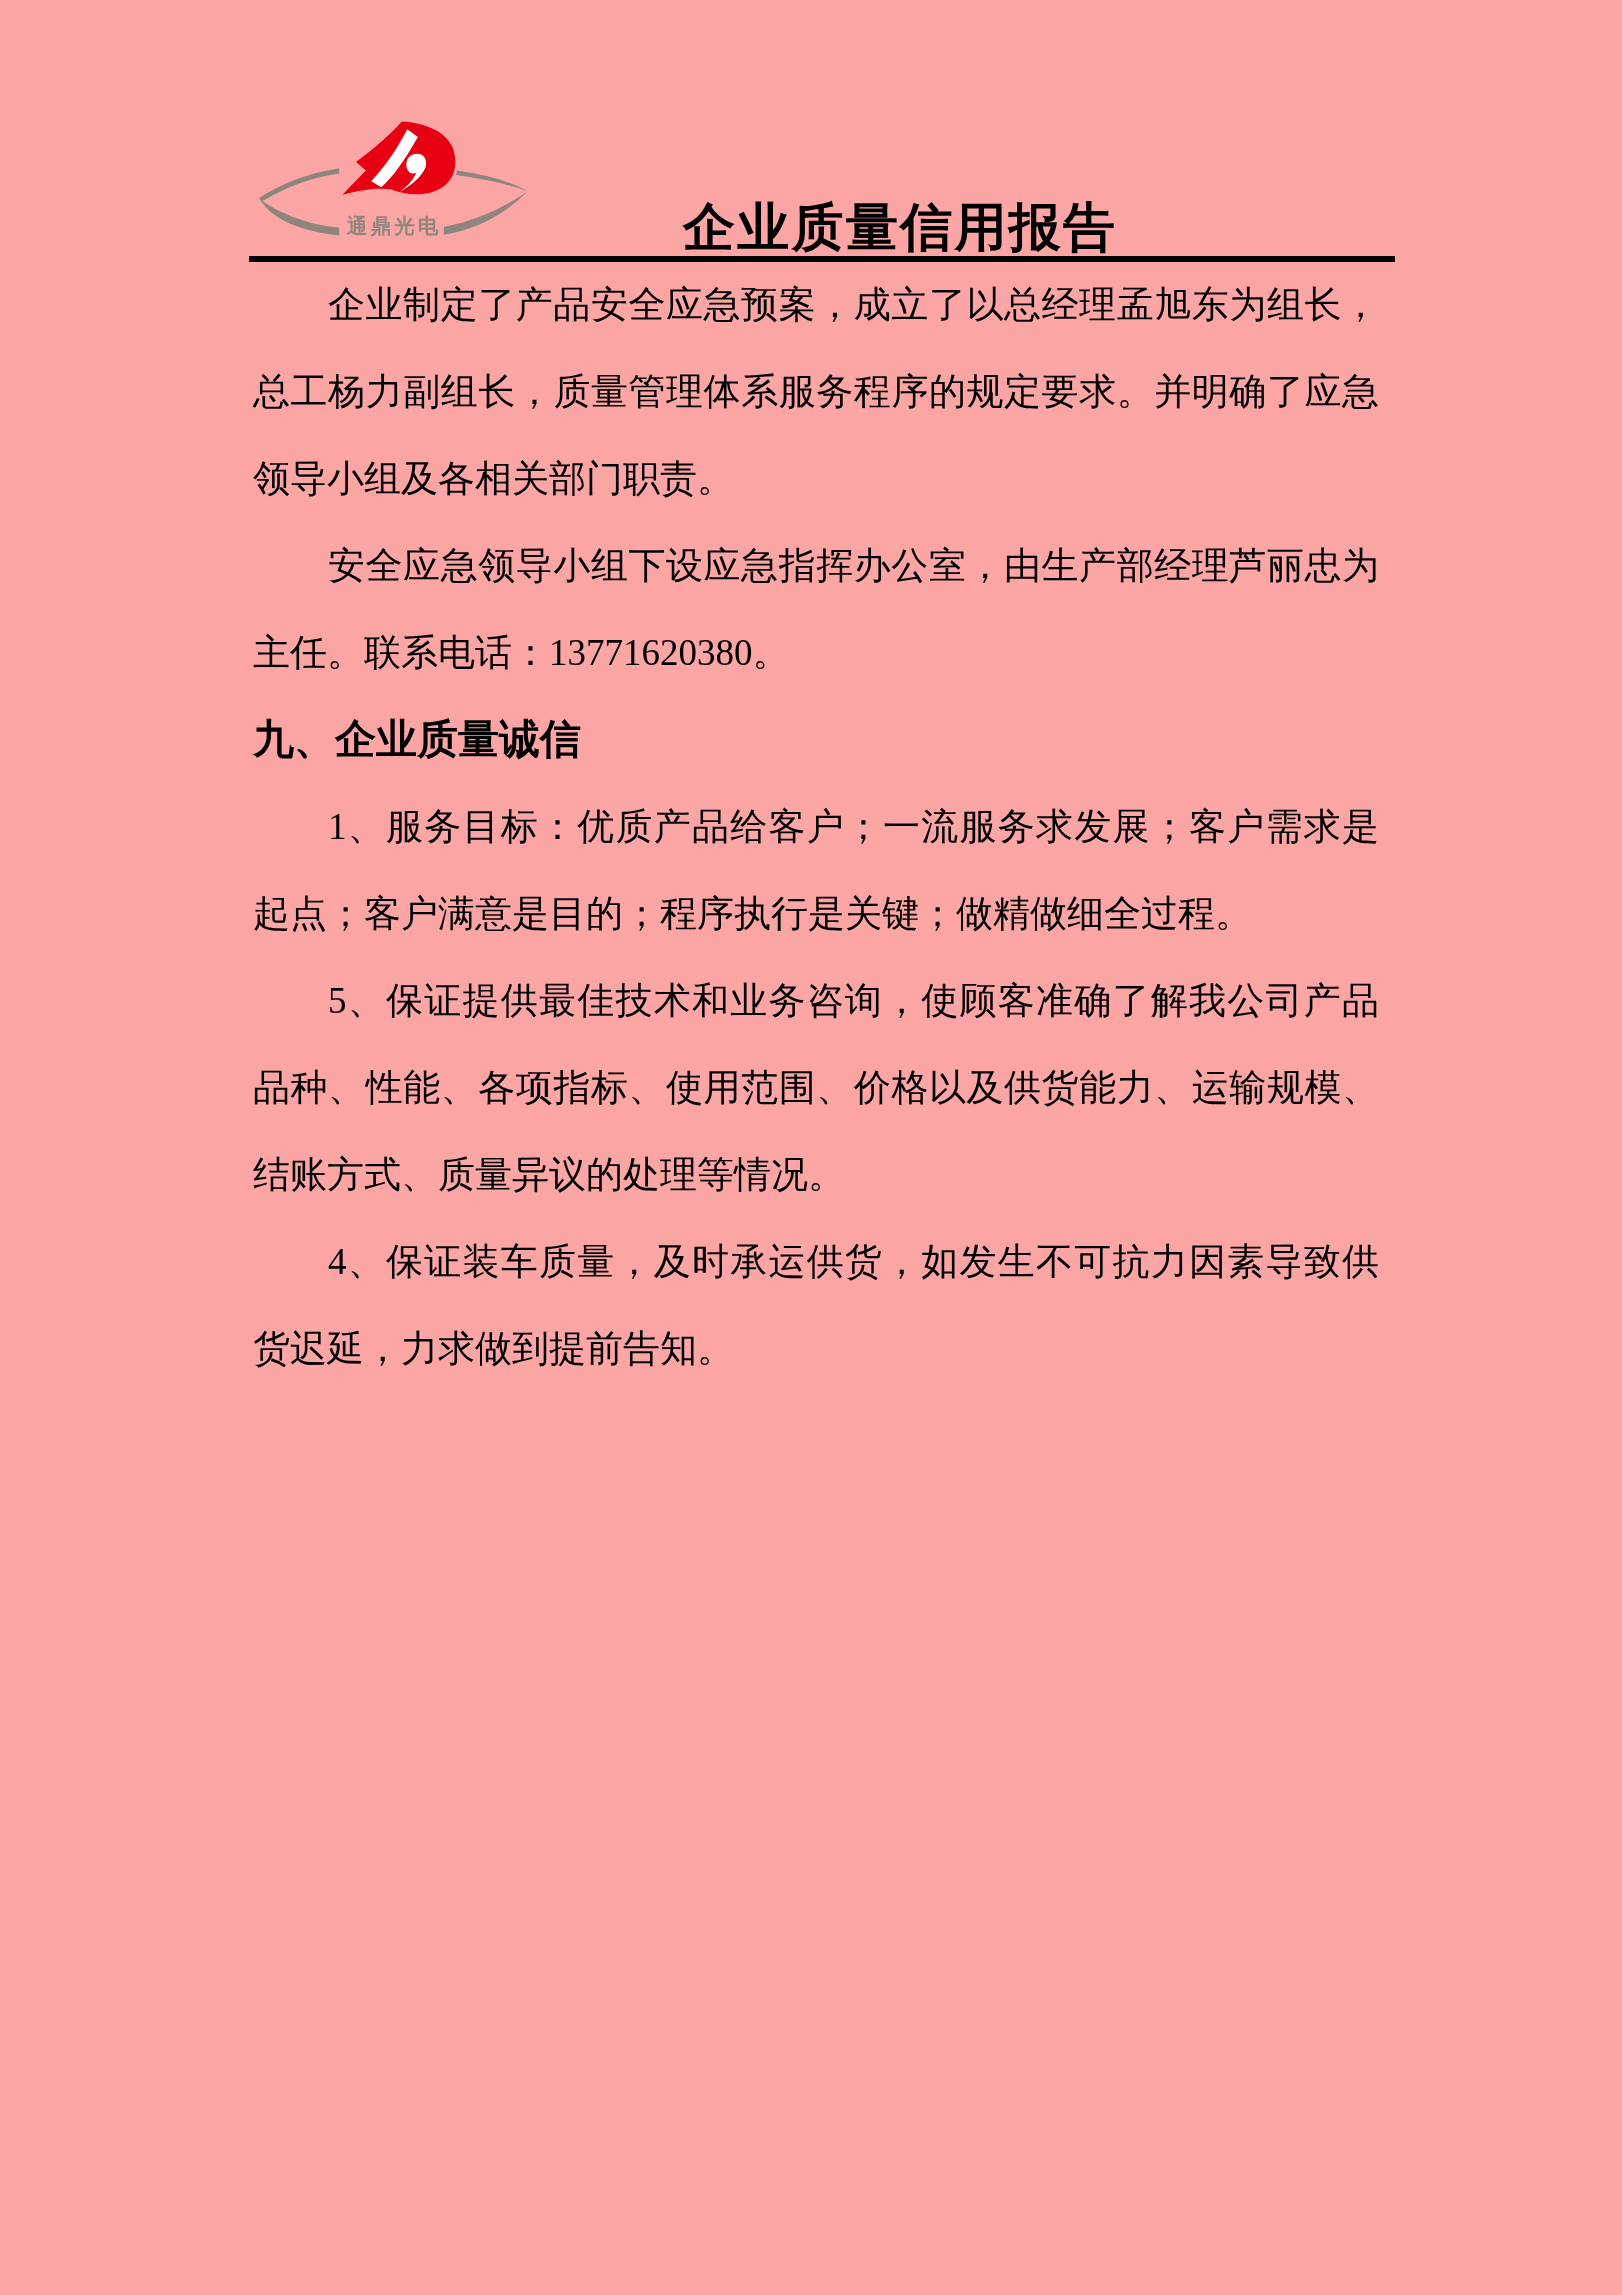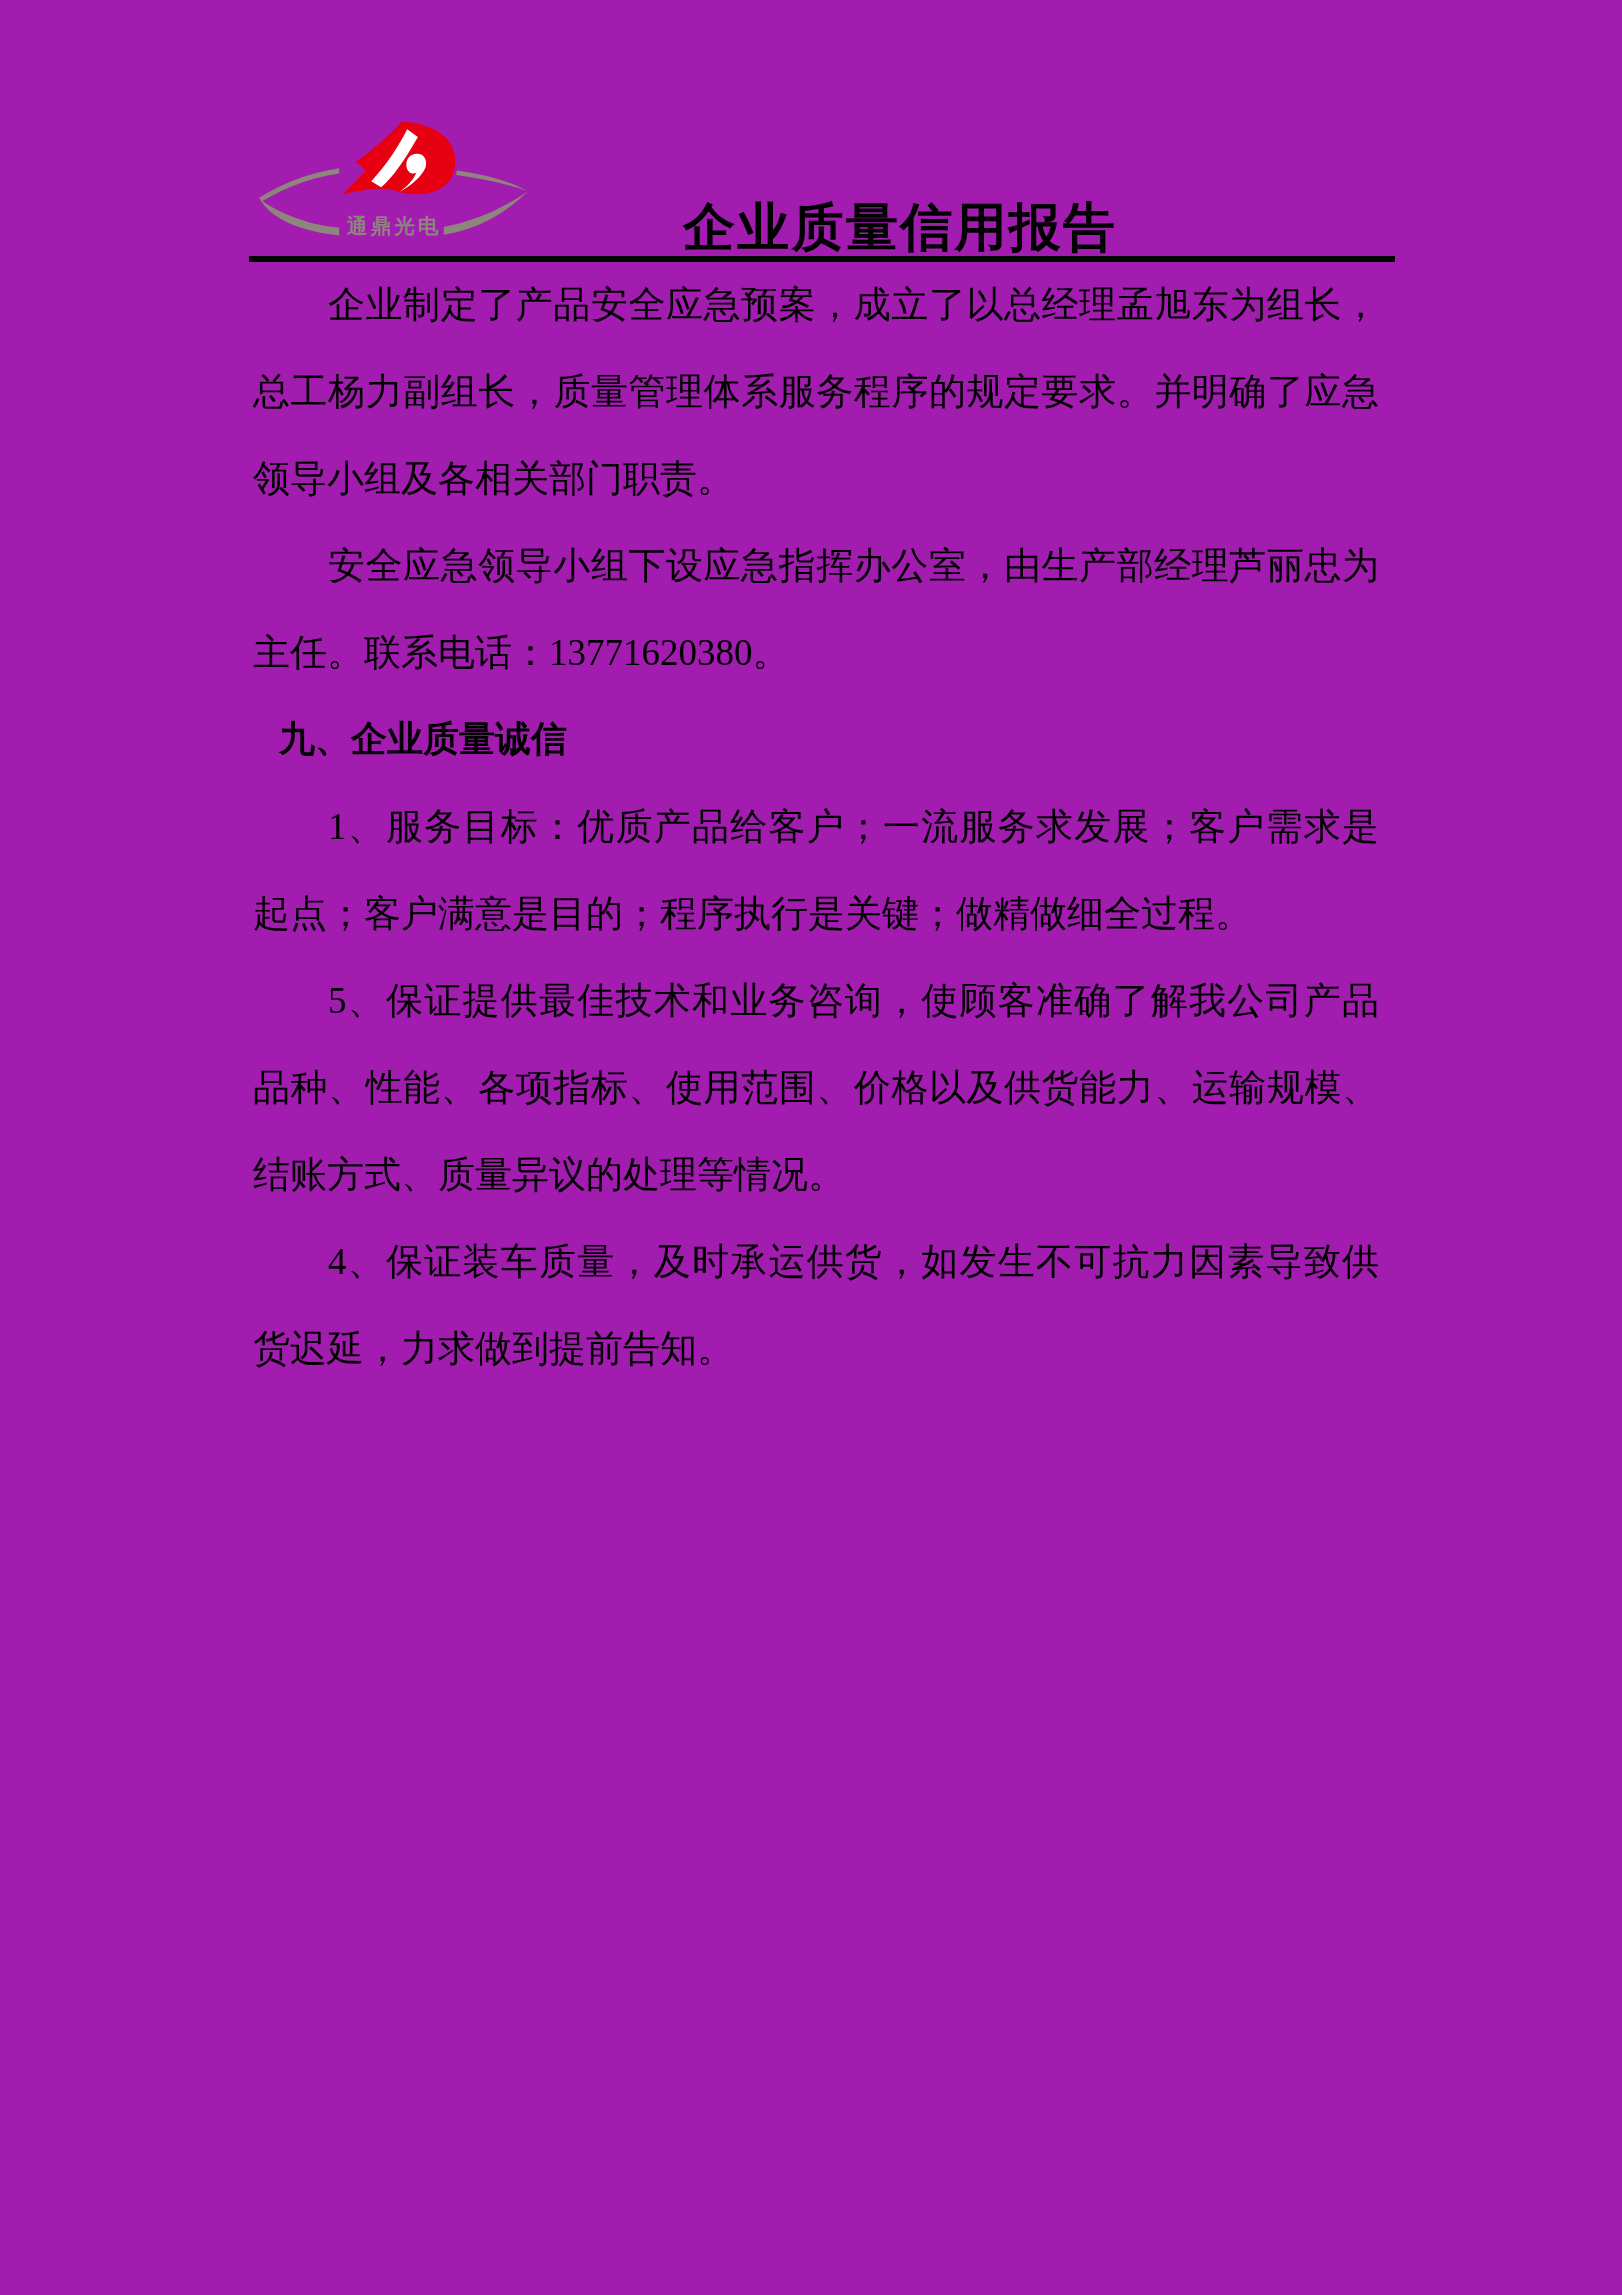--- a/index.html
+++ b/index.html
@@ -1,21 +1,21 @@
 <!DOCTYPE html>
 <html style="font-size:12.2px"><head>
 <meta charset="utf-8">
 <style>
   html, body { margin: 0; padding: 0; background: #ffffff; }
   body { font-family: "Liberation Serif", "DejaVu Serif", serif; color: #000; }
   .page {
     position: relative;
     width: 1622px;
     height: 2295px;
-    background: #a21caf;
+    background: #fca5a5;
     overflow: hidden;
   }
   .logo {
     position: absolute;
     left: 249px;
     top: 103px;
     width: 298px;
     height: 161px;
   }
   .logo-text {
@@ -53,24 +53,23 @@
     font-size: 37px;
     line-height: 87px;
     text-align: justify;
     text-justify: inter-character;
     text-indent: 75px;
     word-break: normal;
     line-break: strict;
   }
   .content p.heading {
     font-weight: bold;
-    font-size: 36px;
+    font-size: 41px;
     text-indent: 0;
     text-align: left;
-    margin-left: 26px;
   }
 </style>
 </head>
 <body>
 
 <div class="page">
 
   <svg class="logo" viewBox="0 0 390 210" xmlns="http://www.w3.org/2000/svg">
 
     <path d="M13,124 Q60,94 118,85 L118,92 Q64,100 18,128 Z" fill="#8e857d"></path>

